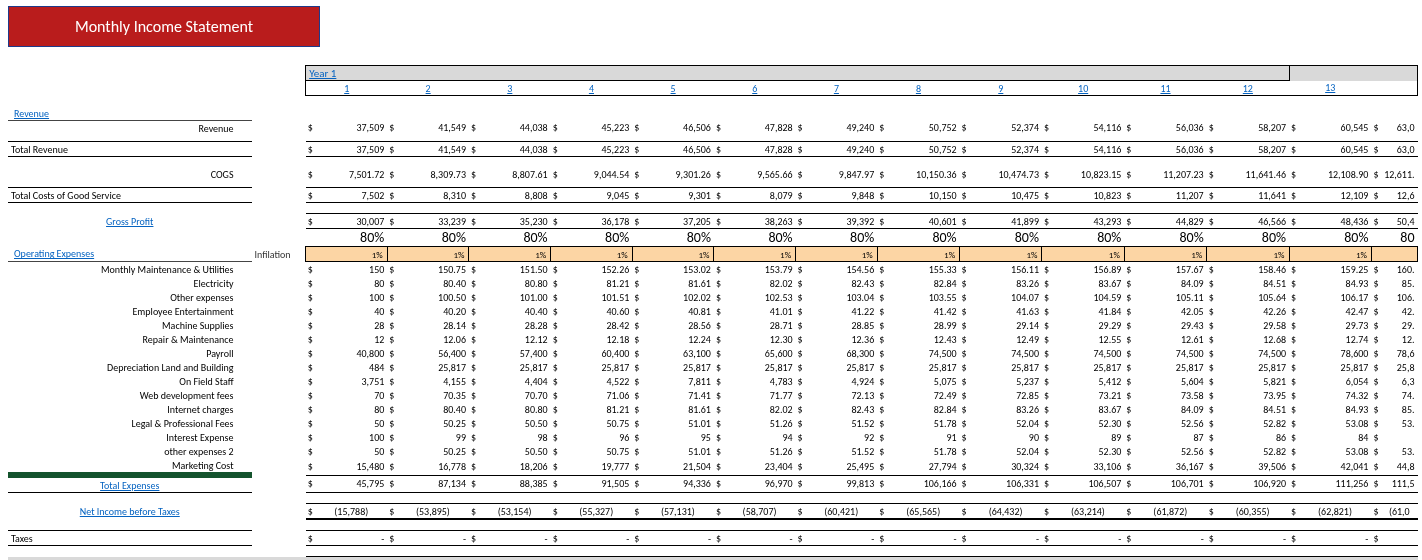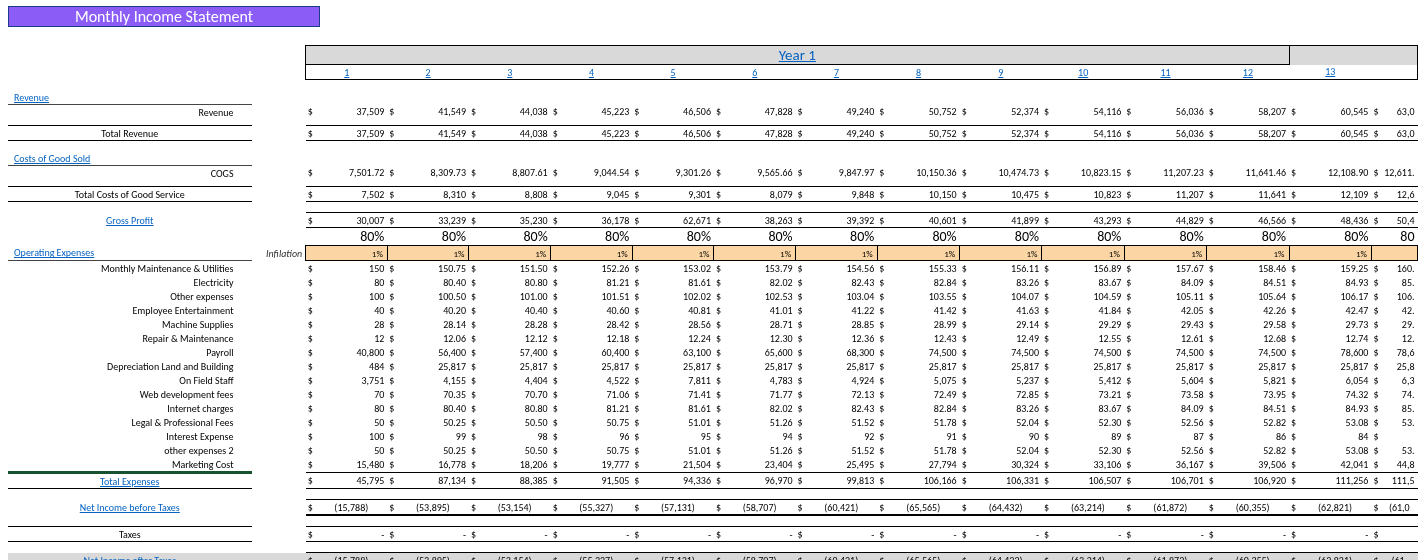--- a/index.html
+++ b/index.html
@@ -1,45 +1,45 @@
 <!DOCTYPE html>
 <html><head>
 <meta charset="utf-8">
 <style>
   html,body{margin:0;padding:0;font-family:Calibri,Arial,sans-serif;font-size:10px;color:#000;background:#fff}
   .sheet{padding:6px 8px;width:1410px}
-  .title{background:#8b5cf6;color:#fff;text-align:center;font-size:16px;padding:0 0;
+  .title{background:#b91c1c;color:#fff;text-align:center;font-size:16px;padding:10px 0;
          border:1px solid #1e3a8a;width:310px;margin-bottom:18px}
   table{border-collapse:collapse;table-layout:fixed}
   td{padding:0 3px;height:14px;white-space:nowrap;overflow:hidden}
   .labelcol{width:258px}
   .inflcol{width:56px}
   .moncol{width:77px}
   .lbl-right{text-align:right;padding-right:18px}
   .sect{color:#0563c1;text-decoration:underline;border-bottom:1px solid #444;text-align:left;padding-left:6px}
   .gross{color:#0563c1;text-decoration:underline;text-align:center}
-  .tot-lbl{text-align:center;border-top:1px solid #000;border-bottom:1px solid #000}
-  .tot-lbl-link{text-align:center;border-top:3px solid #14532d;border-bottom:1px solid #000;color:#0563c1;text-decoration:underline}
+  .tot-lbl{text-align:left;border-top:1px solid #000;border-bottom:1px solid #000}
+  .tot-lbl-link{text-align:center;border-top:6px solid #14532d;border-bottom:1px solid #000;color:#0563c1;text-decoration:underline}
   .dollar{text-align:left;width:8px;padding:0 0 0 2px}
   .num{text-align:right}
   .neg{text-align:center}
-  .hdr-year{border:1px solid #000;background:#d9d9d9;text-align:center;color:#0563c1;text-decoration:underline;font-size:15px}
+  .hdr-year{border:1px solid #000;background:#d9d9d9;text-align:left;color:#0563c1;text-decoration:underline;font-size:11px}
   .hdr-month{border-bottom:1px solid #000;text-align:center;color:#0563c1;text-decoration:underline;font-size:10px}
   .hdr-month-left{border-left:1px solid #000}
   .hdr-month-right{border-right:1px solid #000}
   .row-total td.num,.row-total td.dollar{border-top:1px solid #000;border-bottom:1px solid #000}
   .row-gross td.num,.row-gross td.dollar{border-top:1px solid #000;border-bottom:1px solid #000}
   .row-nibt td.dollar{border-top:1px solid #000;border-bottom:2.5px double #000}
   .row-nibt td.neg{border-top:1px solid #000;border-bottom:2.5px double #000}
   .row-niat td{background:#d9d9d9}
   .row-niat td.dollar{border-top:1px solid #000;border-bottom:2.5px double #000}
   .row-niat td.neg{border-top:1px solid #000;border-bottom:2.5px double #000}
   .pct{text-align:right;font-size:14px}
   .inflcell{border:1px solid #000;background:#fcd5a4;text-align:right;font-size:9px;padding-right:4px}
-  .ital{font-style:italic;text-align:right;font-size:10px;color:#333}
+  .ital{font-size:10px;color:#333}
   .gap td{height:10px}
   .gap6 td{height:6px}
 </style>
 </head>
 <body>
 
 <div class="sheet">
   <div class="title">Monthly Income Statement</div>
 
   <table id="grid">
@@ -172,24 +172,20 @@
           <td class="num">58,207</td>
           <td class="dollar">$</td>
           <td class="num">60,545</td>
           <td class="dollar">$</td>
           <td class="num">63,0</td>
         </tr>
         <tr class="gap">
           <td colspan="30"></td>
         </tr>
         <tr>
-          <td class="sect">Costs of Good Sold</td>
-          <td colspan="29"></td>
-        </tr>
-        <tr>
           <td class="lbl-right">COGS</td>
           <td></td>
           <td class="dollar">$</td>
           <td class="num">7,501.72</td>
           <td class="dollar">$</td>
           <td class="num">8,309.73</td>
           <td class="dollar">$</td>
           <td class="num">8,807.61</td>
           <td class="dollar">$</td>
           <td class="num">9,044.54</td>
@@ -257,21 +253,21 @@
           <td></td>
           <td class="dollar">$</td>
           <td class="num">30,007</td>
           <td class="dollar">$</td>
           <td class="num">33,239</td>
           <td class="dollar">$</td>
           <td class="num">35,230</td>
           <td class="dollar">$</td>
           <td class="num">36,178</td>
           <td class="dollar">$</td>
-          <td class="num">62,671</td>
+          <td class="num">37,205</td>
           <td class="dollar">$</td>
           <td class="num">38,263</td>
           <td class="dollar">$</td>
           <td class="num">39,392</td>
           <td class="dollar">$</td>
           <td class="num">40,601</td>
           <td class="dollar">$</td>
           <td class="num">41,899</td>
           <td class="dollar">$</td>
           <td class="num">43,293</td>

